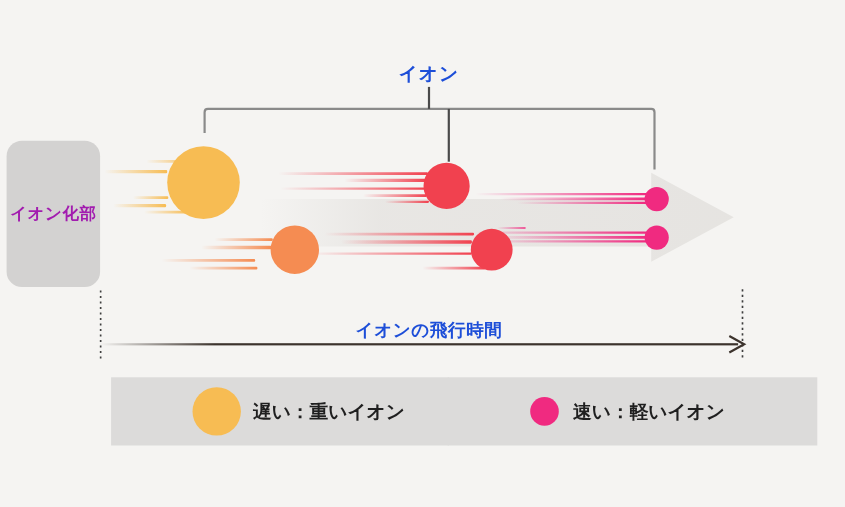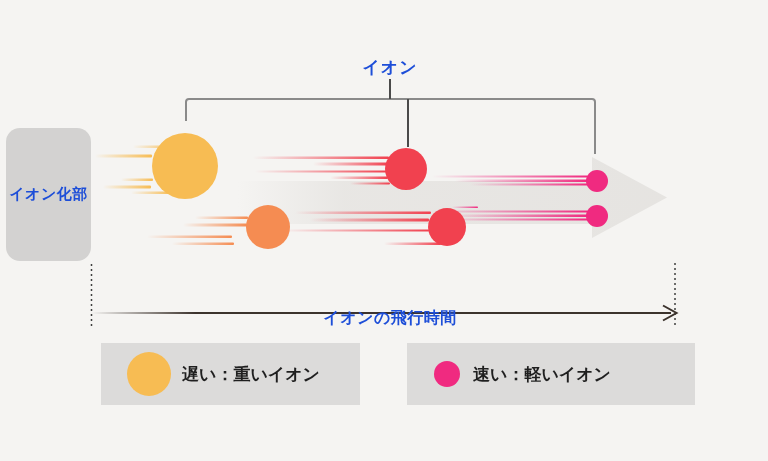--- a/index.html
+++ b/index.html
@@ -14,43 +14,42 @@
     overflow:hidden;
   }
   .diagram-svg{position:absolute;left:0;top:0;z-index:1;}
   .txt{position:absolute;z-index:2;color:#1d4ed8;}
 
   .end-box{
     position:absolute;z-index:2;
     width:85px;height:133px;top:128px;
     background:#d3d2d1;border-radius:14px;
     display:flex;align-items:center;justify-content:center;
-    font-size:15px;font-weight:bold;color:#1d4ed8;
+    font-size:15px;font-weight:bold;color:#a21caf;
     letter-spacing:0.5px;
   }
   .box-ionizer{left:6px;}
   .box-detector{left:677px;}
 
   .ion-label{
     left:340px;top:56px;width:100px;
     text-align:center;font-size:17px;font-weight:bold;
     letter-spacing:1px;
   }
   .tof-label{
     left:270px;top:290px;width:240px;
     text-align:center;font-size:16px;font-weight:bold;
     letter-spacing:0.5px;
-    margin-top:18px;
   }
 
   .legend{
     position:absolute;z-index:2;top:343px;height:62px;
     background:#dcdbda;border-radius:0;
     display:flex;align-items:center;
-    font-size:17px;font-weight:bold;color:#1f1f1f;
+    font-size:17px;font-weight:bold;color:#1f1f1f;padding-left:48px;
   }
   .legend-slow{left:101px;width:259px;}
   .legend-fast{left:407px;width:288px;}
   .swatch{border-radius:50%;flex:0 0 auto;}
   .swatch-large{width:44px;height:44px;margin-left:26px;margin-right:11px;}
   .swatch-small{width:26px;height:26px;margin-left:27px;margin-right:13px;}
 </style>
 </head>
 <body>
 

